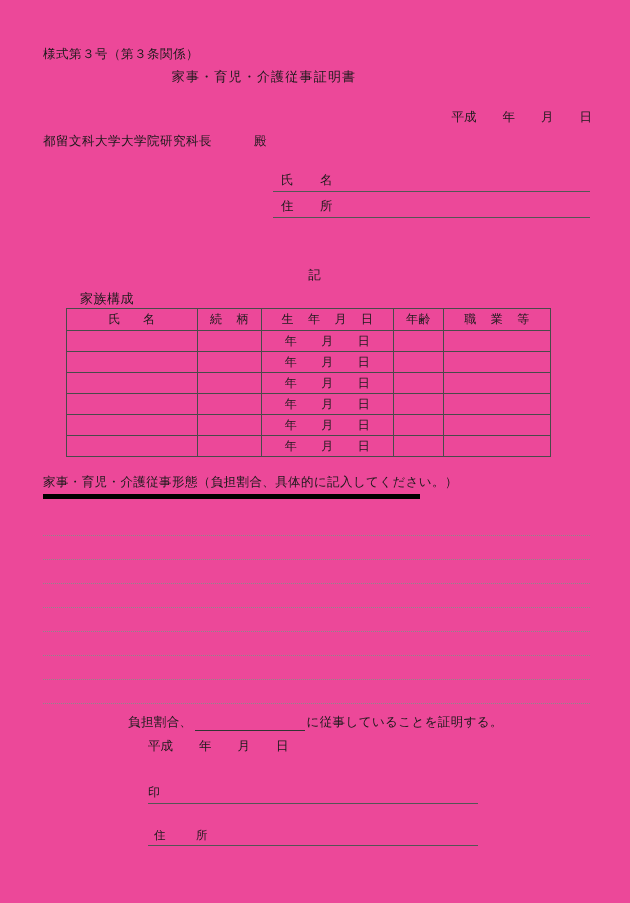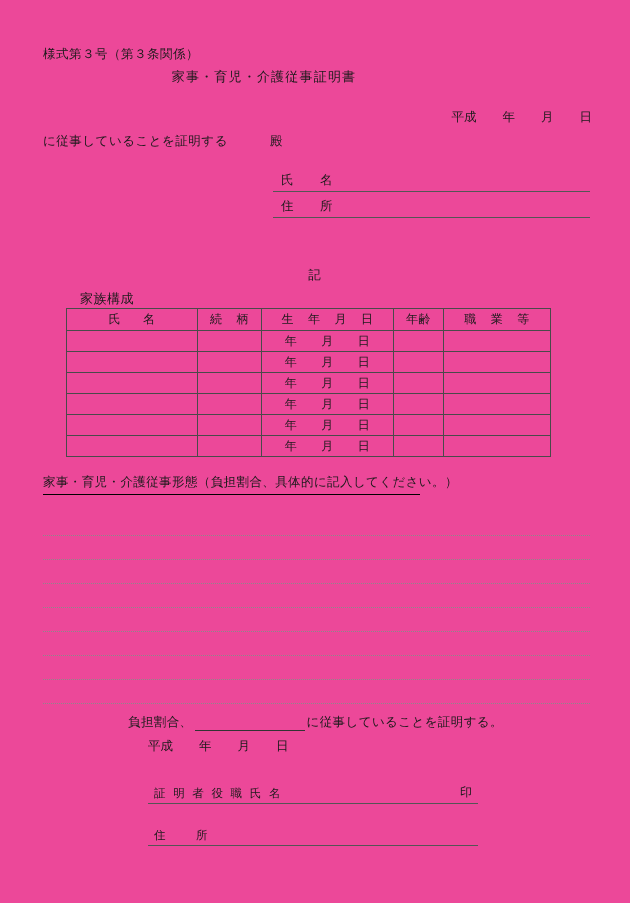--- a/index.html
+++ b/index.html
@@ -115,21 +115,21 @@
   .sp3 { display: inline-block; width: 22px; }
   .sp2 { display: inline-block; width: 14px; }
   .ymd .s { display: inline-block; width: 24px; }
 
   
   .work-head {
     left: 43px; top: 474px;
     width: 377px;
     font-size: 12.5px;
     letter-spacing: 0.4px;
-    border-bottom: 1px solid #000000;
+    border-bottom: 5px solid #000000;
     padding-bottom: 3px;
     box-sizing: border-box;
     white-space: nowrap;
   }
   .dotted-lines {
     left: 43px; top: 512px;
     width: 547px;
   }
   .dline {
     height: 24px;
@@ -192,21 +192,21 @@
 
   <div class="abs form-no">様式第３号（第３条関係）</div>
 
   <div class="abs doc-title">家事・育児・介護従事証明書</div>
 
   <div class="abs date-line-top">
     <span>平成</span><span class="gap"></span><span>年</span><span class="gap"></span><span>月</span><span class="gap"></span><span>日</span>
   </div>
 
   <div class="abs addressee">
-    <span>に従事していることを証明する</span><span class="hon">殿</span>
+    <span>都留文科大学大学院研究科長</span><span class="hon">殿</span>
   </div>
 
   <div class="abs" id="applicant-fields">
     <div class="field-row">
       <span class="field-label"><span>氏</span><span class="sp"></span><span>名</span></span>
       <span></span>
     </div>
     <div class="field-row">
       <span class="field-label"><span>住</span><span class="sp"></span><span>所</span></span>
       <span></span>
@@ -289,21 +289,20 @@
   <div class="abs cert-statement">
     <span>負担割合、</span><span class="blank-ul"></span><span>に従事していることを証明する。</span>
   </div>
 
   <div class="abs date-line-bottom">
     <span>平成</span><span class="gap"></span><span>年</span><span class="gap"></span><span>月</span><span class="gap"></span><span>日</span>
   </div>
 
   <div class="abs" id="signature-fields">
     <div class="sig-row">
-      <span class="sig-label">証 明 者 役 職 氏 名</span>
       <span class="seal">印</span>
     </div>
     <div class="sig-row">
       <span class="sig-label addr"><span>住</span><span class="sp"></span><span>所</span></span>
       <span></span>
     </div>
   </div>
 
 </div>
 

